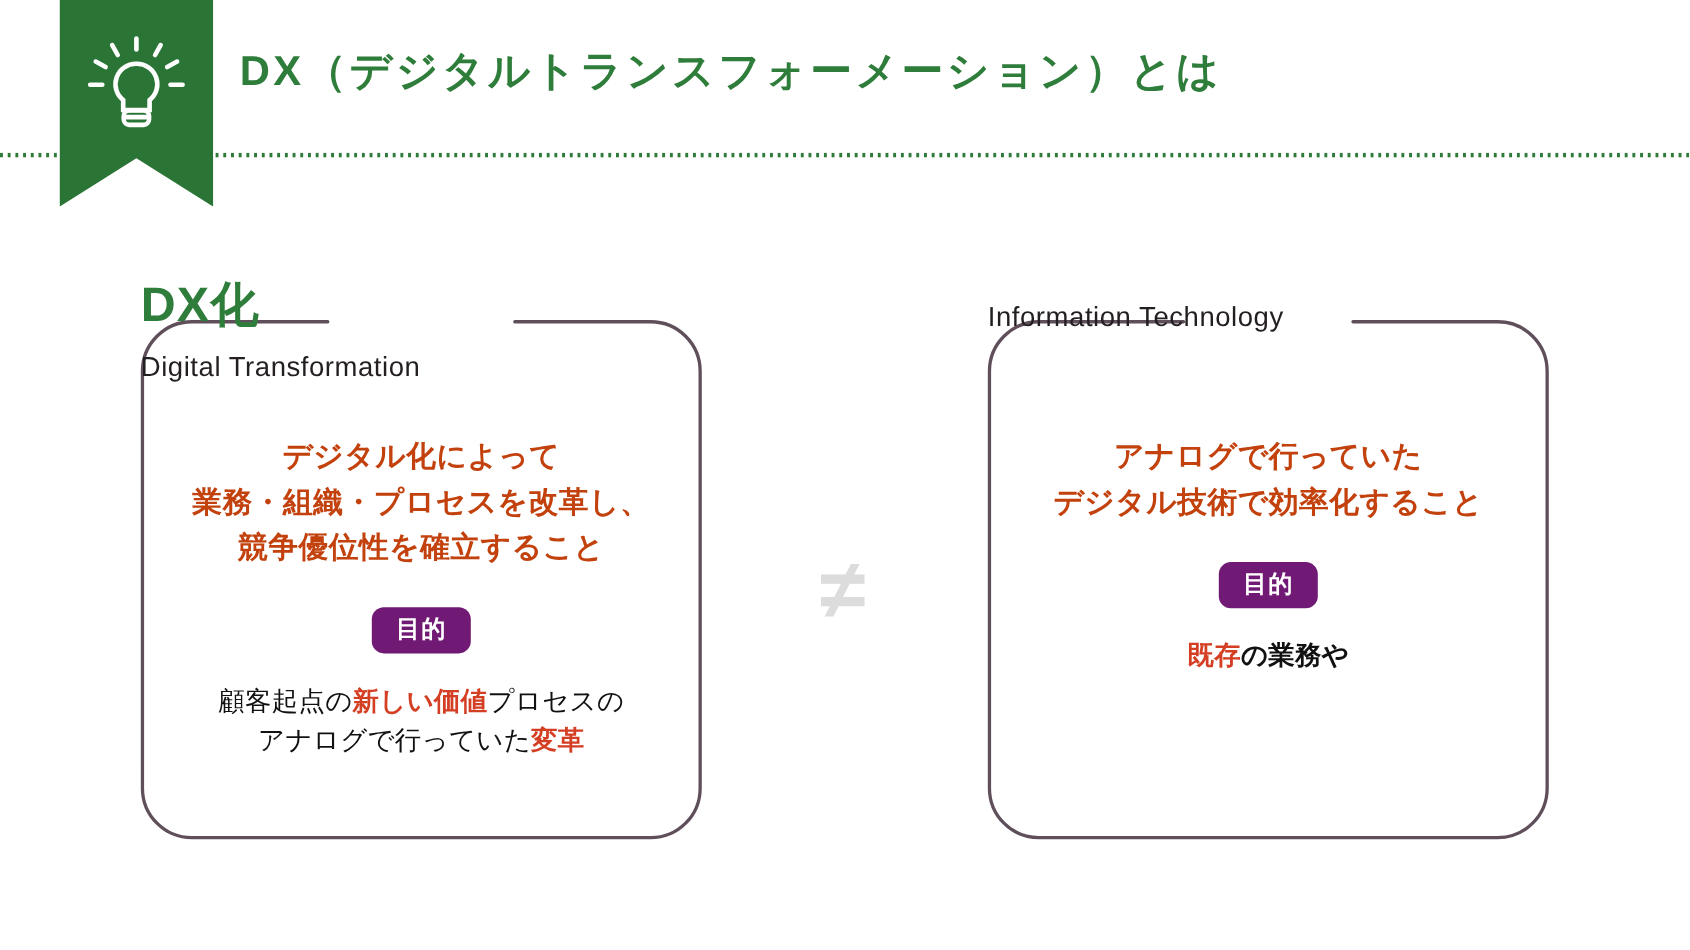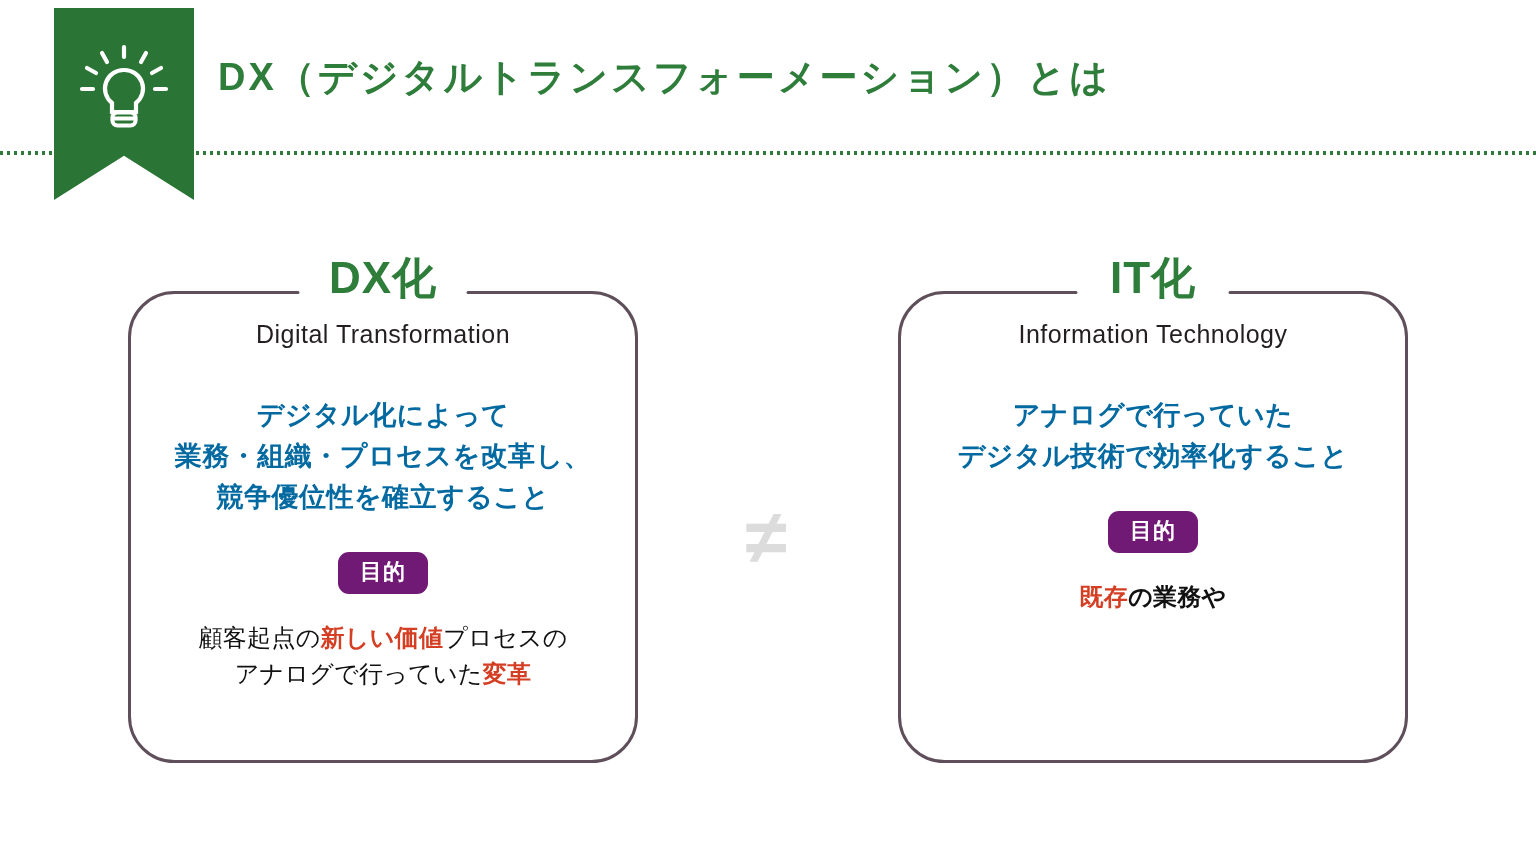--- a/index.html
+++ b/index.html
@@ -4,21 +4,21 @@
 <style>
   html,body{margin:0;padding:0;}
   body{
     width:1536px;height:864px;
     background:#ffffff;
     font-family:"Liberation Sans","DejaVu Sans",sans-serif;
     overflow:hidden;position:relative;
   }
 
   
-  #header{position:absolute;left:0;top:12px;width:1292px;height:200px;}
+  #header{position:absolute;left:0;top:0;width:1292px;height:200px;}
 
   #dotted-rule{
     position:absolute;left:0;top:139px;width:1536px;height:4px;
     background-image:linear-gradient(to right,#2f7a3a 0 3px,rgba(0,0,0,0) 3px 7px);
     background-size:7px 4px;background-repeat:repeat-x;
   }
 
   #ribbon{
     position:absolute;left:54px;top:-4px;width:140px;height:192px;
     background:#2a7535;
@@ -39,36 +39,36 @@
     box-sizing:border-box;
   }
   #card-dx{left:128px;}
   #card-it{left:898px;}
 
   .card-frame{position:absolute;inset:0;}
   .card-frame svg{display:block;width:100%;height:100%;overflow:visible;}
 
   .card-head{
     position:absolute;left:0;top:-36px;width:100%;
-    text-align:center;pointer-events:none;
+    pointer-events:none;
   }
   .card-head-jp{
     font-size:44px;font-weight:bold;color:#2e7d3a;line-height:1.05;
     letter-spacing:1px;
   }
   .card-head-en{
     font-size:25px;color:#231f20;line-height:1.2;margin-top:18px;
     letter-spacing:0.5px;font-weight:400;
   }
 
   .card-body{
     position:absolute;left:0;right:0;top:104px;text-align:center;
   }
   .definition{
-    font-size:27px;font-weight:bold;color:#0369a1;
+    font-size:27px;font-weight:bold;color:#c2410c;
     line-height:1.52;letter-spacing:0.5px;
   }
   .badge-wrap{margin-top:34px;}
   .badge{
     display:inline-block;background:#701a75;color:#ffffff;
     font-size:22px;font-weight:bold;border-radius:11px;
     padding:9px 22px 11px;line-height:1;letter-spacing:1px;
   }
   .purpose{
     margin-top:26px;font-size:24px;color:#111111;
@@ -150,21 +150,20 @@
 <div class="card" id="card-it">
   <div class="card-frame">
     <svg viewBox="0 0 510 472" preserveAspectRatio="none">
       <path d="M 178 1.5 L 46.5 1.5 A 45 45 0 0 0 1.5 46.5 L 1.5 425.5
                A 45 45 0 0 0 46.5 470.5 L 463.5 470.5 A 45 45 0 0 0 508.5 425.5
                L 508.5 46.5 A 45 45 0 0 0 463.5 1.5 L 332 1.5" fill="none" stroke="#5f4f5a" stroke-width="3" stroke-linecap="round"></path>
     </svg>
   </div>
 
   <div class="card-head">
-    <div class="card-head-jp">IT化</div>
     <div class="card-head-en">Information Technology</div>
   </div>
 
   <div class="card-body">
     <div class="definition">
       <div>アナログで行っていた</div>
       <div>デジタル技術で効率化すること</div>
     </div>
 
     <div class="badge-wrap">

